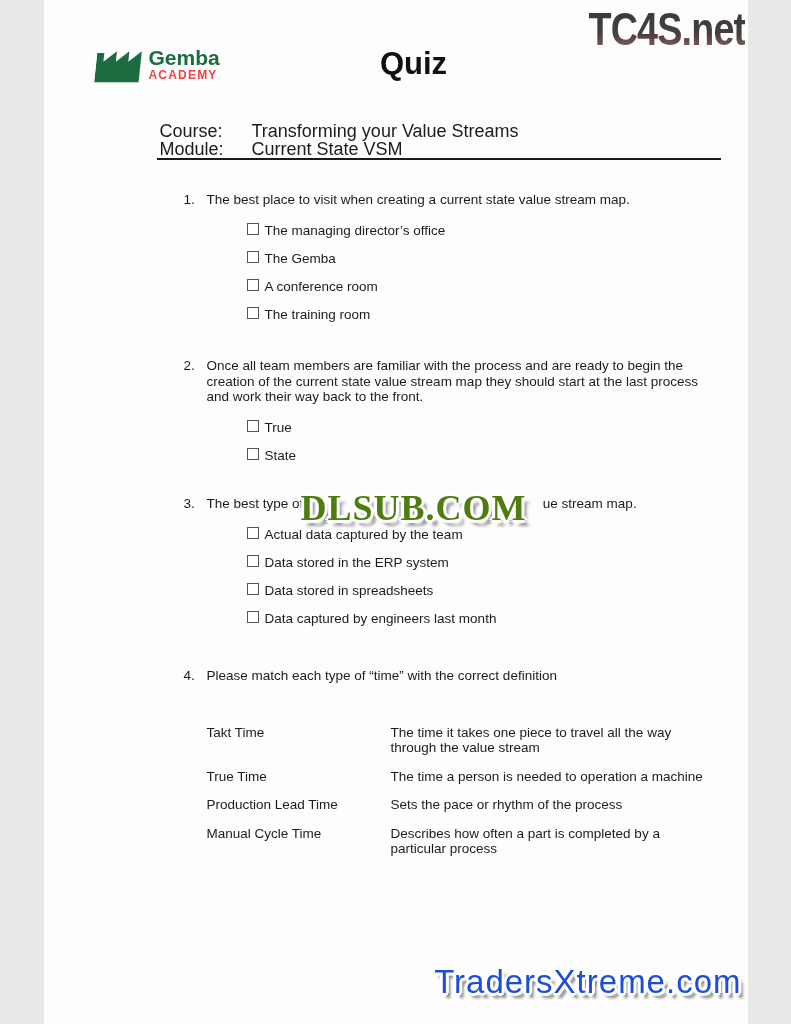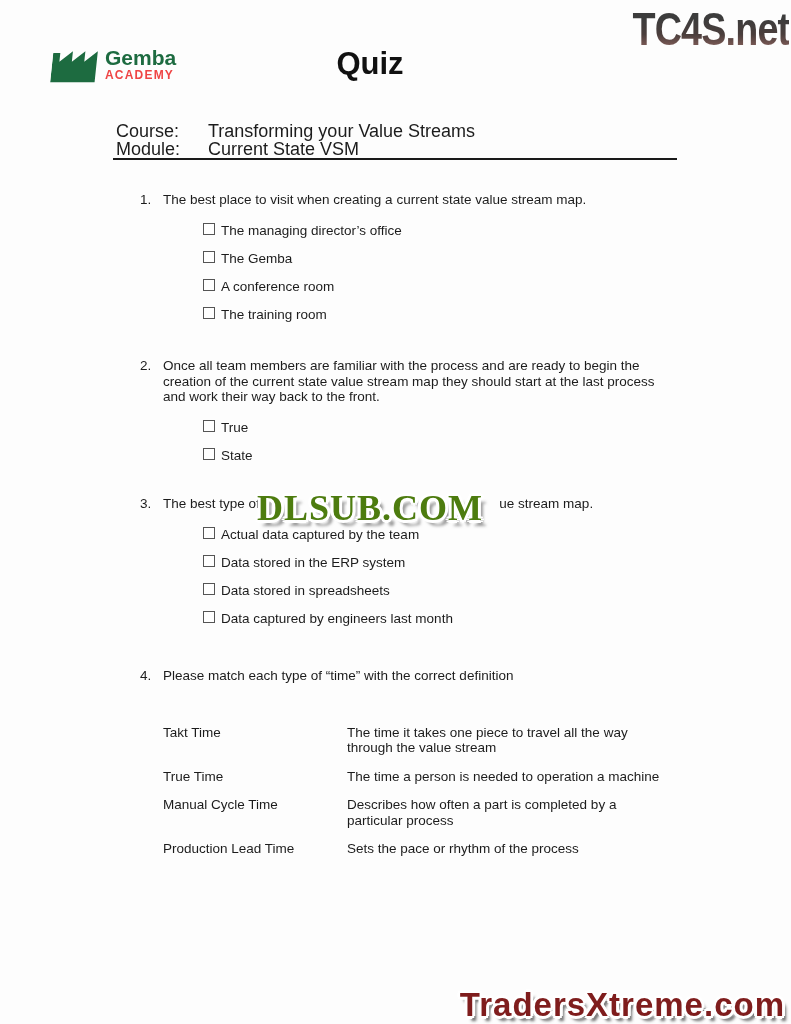--- a/index.html
+++ b/index.html
@@ -1,21 +1,21 @@
 <!DOCTYPE html>
 <html><head>
 <meta charset="utf-8">
 <style>
   * { margin: 0; padding: 0; box-sizing: border-box; }
   html, body { background: #e8e8e8; }
   body { font-family: "Liberation Sans", sans-serif; }
 
   .page {
     position: relative;
-    width: 791px;
+    width: 704px;
     height: 1024px;
     background: #fdfdfd;
     margin: 0 auto;
     overflow: hidden;
     color: #1c1c1c;
   }
 
   
   .logo {
     position: absolute;
@@ -119,24 +119,24 @@
   }
 
   .match-table { margin-top: 41px; }
   .match-row { display: flex; margin-bottom: 13px; }
   .match-term { width: 184px; flex: none; }
   .match-def { flex: 1; }
 
   
   .traders {
     position: absolute;
-    right: 6px; bottom: 0;
-    font-size: 33px; font-weight: bold;
+    right: 6px; bottom: 23px;
+    font-size: 33px; font-weight: normal;
     letter-spacing: 1px;
-    color: #7f1d1d;
+    color: #1d4ed8;
     white-space: nowrap;
     text-shadow:
       -2px -2px 0 #fff, 2px -2px 0 #fff, -2px 2px 0 #fff, 2px 2px 0 #fff,
       -3px 0 0 #fff, 3px 0 0 #fff, 0 -3px 0 #fff, 0 3px 0 #fff,
       4px 5px 3px rgba(70,70,70,0.8);
   }
 </style>
 </head>
 <body>
 
@@ -249,26 +249,26 @@
       <div class="match-table">
         <div class="match-row">
           <span class="match-term">Takt Time</span>
           <span class="match-def">The time it takes one piece to travel all the way through the value stream</span>
         </div>
         <div class="match-row">
           <span class="match-term">True Time</span>
           <span class="match-def">The time a person is needed to operation a machine</span>
         </div>
         <div class="match-row">
+          <span class="match-term">Production Lead Time</span>
+          <span class="match-def">Sets the pace or rhythm of the process</span>
+        </div>
+        <div class="match-row">
           <span class="match-term">Manual Cycle Time</span>
           <span class="match-def">Describes how often a part is completed by a particular process</span>
         </div>
-        <div class="match-row">
-          <span class="match-term">Production Lead Time</span>
-          <span class="match-def">Sets the pace or rhythm of the process</span>
-        </div>
       </div>
     </div>
   </div>
 
   <div class="traders">TradersXtreme.com</div>
 
 </div>
 
 </body></html>

